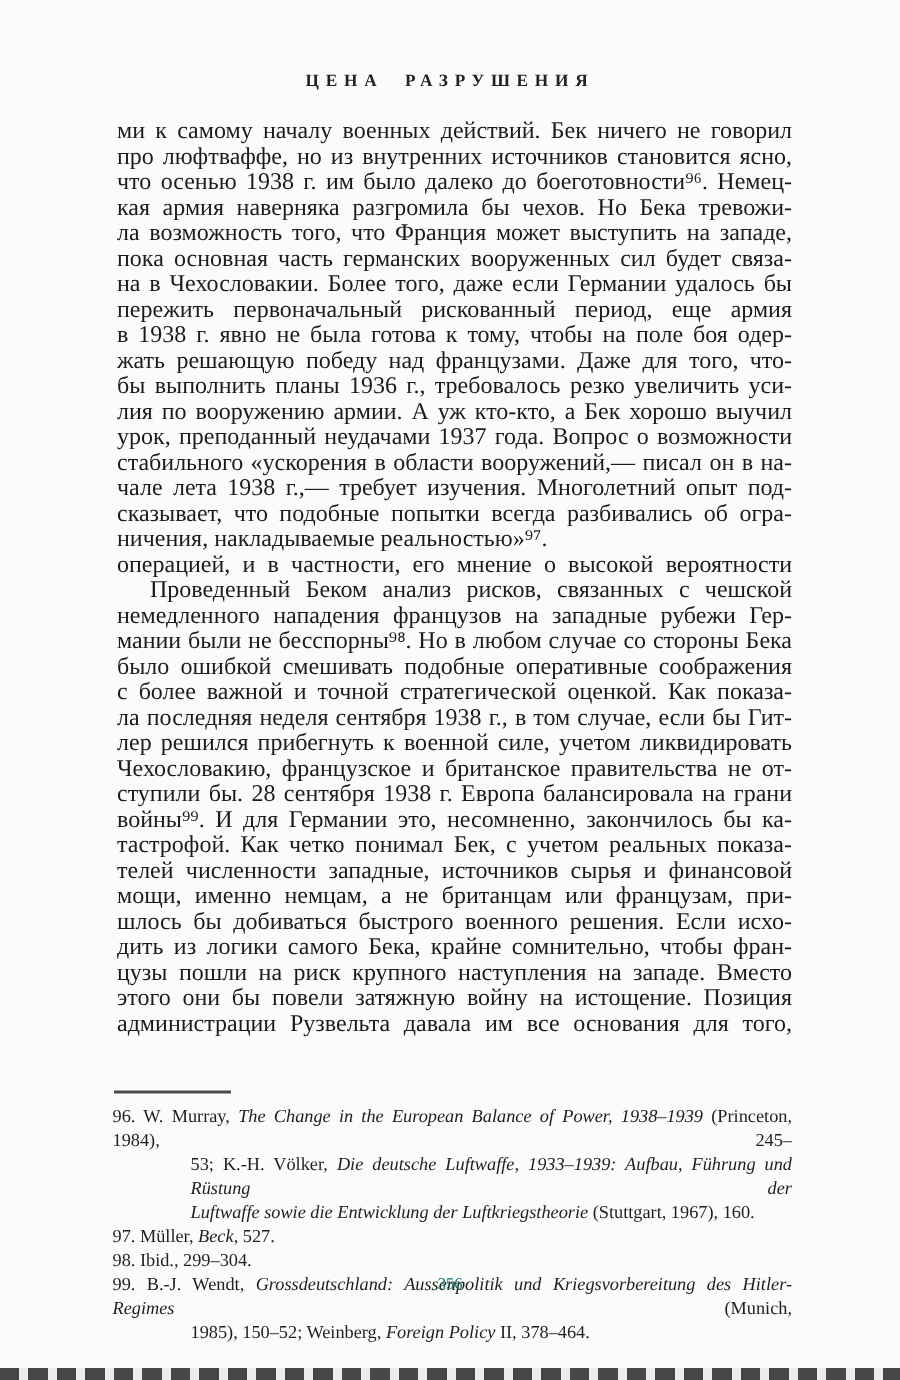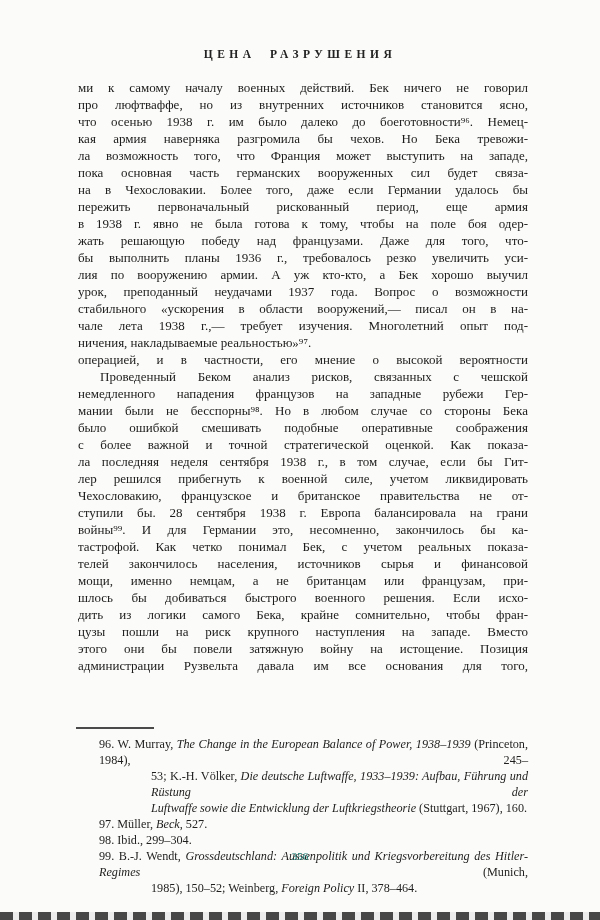--- a/index.html
+++ b/index.html
@@ -22,21 +22,21 @@
     text-align: center;
     font-size: 11.5px;
     font-weight: bold;
     letter-spacing: 4.5px;
     word-spacing: 7px;
     color: #222;
   }
   .body-text {
     position: absolute;
     left: 78px; top: 79px; width: 450px;
-    font-size: 13px;
+    font-size: 16px;
     line-height: 17px;
     color: #1b1b1b;
   }
   .bline {
     text-align: justify;
     text-align-last: justify;
     white-space: normal;
   }
   .bline.loose { text-align-last: left; }
   .bline.indent { text-indent: 22px; }
@@ -46,21 +46,21 @@
     width: 78px; height: 2px;
     background: #4a4a4a;
   }
   .footnotes {
     position: absolute;
     left: 75px; top: 736px; width: 453px;
     font-size: 12.2px;
     line-height: 16px;
     color: #1e1e1e;
   }
-  .fline { text-align: justify; text-align-last: left; margin-left: 24px; }
+  .fline { text-align: justify; text-align-last: left; }
   .fline.flush { text-align-last: justify; }
   .fline.cont { padding-left: 52px; }
   .fline em { font-style: italic; }
   .page-number {
     position: absolute;
     top: 850px; left: 0; width: 600px;
     text-align: center;
     font-size: 11px;
     color: #0f766e;
   }
@@ -90,34 +90,35 @@
       <div class="bline">пока основная часть германских вооруженных сил будет связа-</div>
       <div class="bline">на в Чехословакии. Более того, даже если Германии удалось бы</div>
       <div class="bline">пережить первоначальный рискованный период, еще армия</div>
       <div class="bline">в 1938 г. явно не была готова к тому, чтобы на поле боя одер-</div>
       <div class="bline">жать решающую победу над французами. Даже для того, что-</div>
       <div class="bline">бы выполнить планы 1936 г., требовалось резко увеличить уси-</div>
       <div class="bline">лия по вооружению армии. А уж кто-кто, а Бек хорошо выучил</div>
       <div class="bline">урок, преподанный неудачами 1937 года. Вопрос о возможности</div>
       <div class="bline">стабильного «ускорения в области вооружений,— писал он в на-</div>
       <div class="bline">чале лета 1938 г.,— требует изучения. Многолетний опыт под-</div>
+      <div class="bline">сказывает, что подобные попытки всегда разбивались об огра-</div>
       <div class="bline loose">ничения, накладываемые реальностью»⁹⁷.</div>
       <div class="bline">операцией, и в частности, его мнение о высокой вероятности</div>
       <div class="bline indent">Проведенный Беком анализ рисков, связанных с чешской</div>
       <div class="bline">немедленного нападения французов на западные рубежи Гер-</div>
       <div class="bline">мании были не бесспорны⁹⁸. Но в любом случае со стороны Бека</div>
       <div class="bline">было ошибкой смешивать подобные оперативные соображения</div>
       <div class="bline">с более важной и точной стратегической оценкой. Как показа-</div>
       <div class="bline">ла последняя неделя сентября 1938 г., в том случае, если бы Гит-</div>
       <div class="bline">лер решился прибегнуть к военной силе, учетом ликвидировать</div>
       <div class="bline">Чехословакию, французское и британское правительства не от-</div>
       <div class="bline">ступили бы. 28 сентября 1938 г. Европа балансировала на грани</div>
       <div class="bline">войны⁹⁹. И для Германии это, несомненно, закончилось бы ка-</div>
       <div class="bline">тастрофой. Как четко понимал Бек, с учетом реальных показа-</div>
-      <div class="bline">телей закончилось населения, источников сырья и финансовой</div>
+      <div class="bline">телей численности западные, источников сырья и финансовой</div>
       <div class="bline">мощи, именно немцам, а не британцам или французам, при-</div>
       <div class="bline">шлось бы добиваться быстрого военного решения. Если исхо-</div>
       <div class="bline">дить из логики самого Бека, крайне сомнительно, чтобы фран-</div>
       <div class="bline">цузы пошли на риск крупного наступления на западе. Вместо</div>
       <div class="bline">этого они бы повели затяжную войну на истощение. Позиция</div>
       <div class="bline">администрации Рузвельта давала им все основания для того,</div>
     </div>
 
   <div class="footnote-rule"></div>
 

